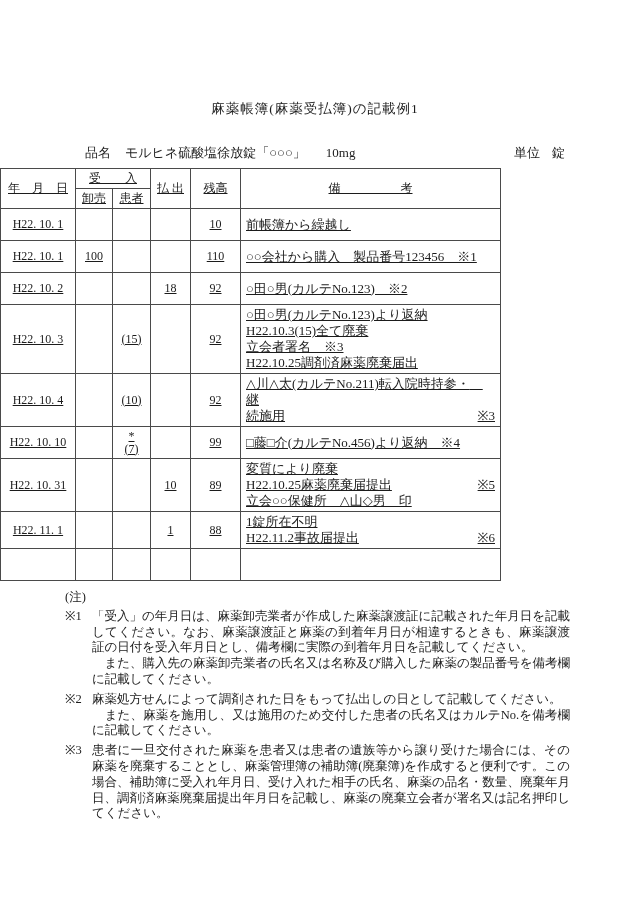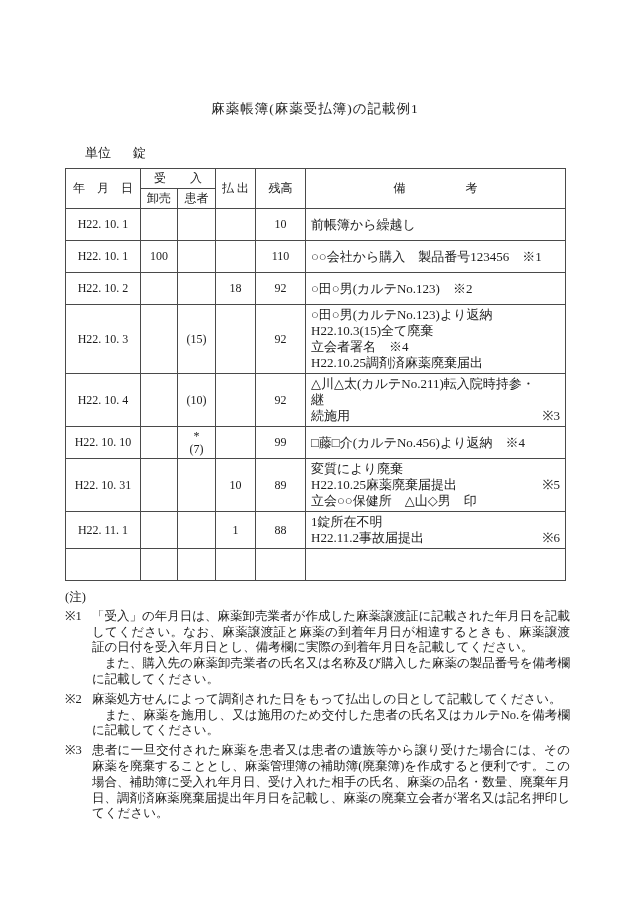--- a/index.html
+++ b/index.html
@@ -12,25 +12,25 @@
   .title {
     padding-top: 100px; text-align: center;
     font-size: 13.5px; letter-spacing: 1px;
   }
   .product-line {
     display: flex; justify-content: space-between; align-items: flex-end;
     margin: 26px 65px 6px 85px; font-size: 13px;
   }
   .product-left .p-label { margin-right: 14px; }
   .product-left .p-name  { margin-right: 20px; }
-  .product-right .u-label { margin-right: 22px; }
+  .product-right .u-label { margin-right: 12px; }
 
   table.ledger {
-    border-collapse: collapse; margin-left: 65px; width: 500px;
-    table-layout: fixed; font-size: 12px;
+    border-collapse: collapse; width: 500px;
+    table-layout: fixed; font-size: 12px; text-decoration: underline;
   }
   table.ledger td {
     border: 1px solid #4a4a4a; font-weight: normal; vertical-align: middle;
   }
   table.ledger thead td { text-align: center; height: 16px; padding: 1px 2px; }
   table.ledger tbody td { height: 32px; padding: 2px 5px; }
   .cell-date    { text-align: center;  padding-left: 8px; }
   .cell-num     { text-align: center; padding-right: 7px; }
   .cell-patient { text-align: center; white-space: pre-line; line-height: 13px; padding: 2px 1px; }
   .cell-remarks { font-size: 13px; line-height: 16px; padding: 3px 6px; }
@@ -45,20 +45,23 @@
   .note-text { flex: 1; white-space: pre-line; text-align: justify; }
 </style>
 </head>
 <body>
 
 <div class="page">
 
   <div class="title">麻薬帳簿(麻薬受払簿)の記載例1</div>
 
   <div class="product-line">
+    <div class="product-left">
+      <span class="p-label">品名</span><span class="p-name">モルヒネ硫酸塩徐放錠「○○○」</span><span class="p-strength">10mg</span>
+    </div>
     <div class="product-right">
       <span class="u-label">単位</span><span class="u-value">錠</span>
     </div>
   </div>
 
   <table class="ledger">
     <colgroup>
       <col style="width:75px">
         <col style="width:37px">
         <col style="width:38px">
@@ -123,21 +126,21 @@
           <td class="cell-num"></td>
           <td class="cell-num">92</td>
           <td class="cell-remarks">
             <div class="remark-line">
               <span>○田○男(カルテNo.123)より返納</span>
             </div>
             <div class="remark-line">
               <span>H22.10.3(15)全て廃棄</span>
             </div>
             <div class="remark-line">
-              <span>立会者署名　※4</span>
+              <span>立会者署名　※3</span>
             </div>
             <div class="remark-line">
               <span>H22.10.25調剤済麻薬廃棄届出</span>
             </div>
           </td>
         </tr>
         <tr>
           <td class="cell-date">H22. 10. 4</td>
           <td class="cell-num"></td>
           <td class="cell-patient">(10)</td>

